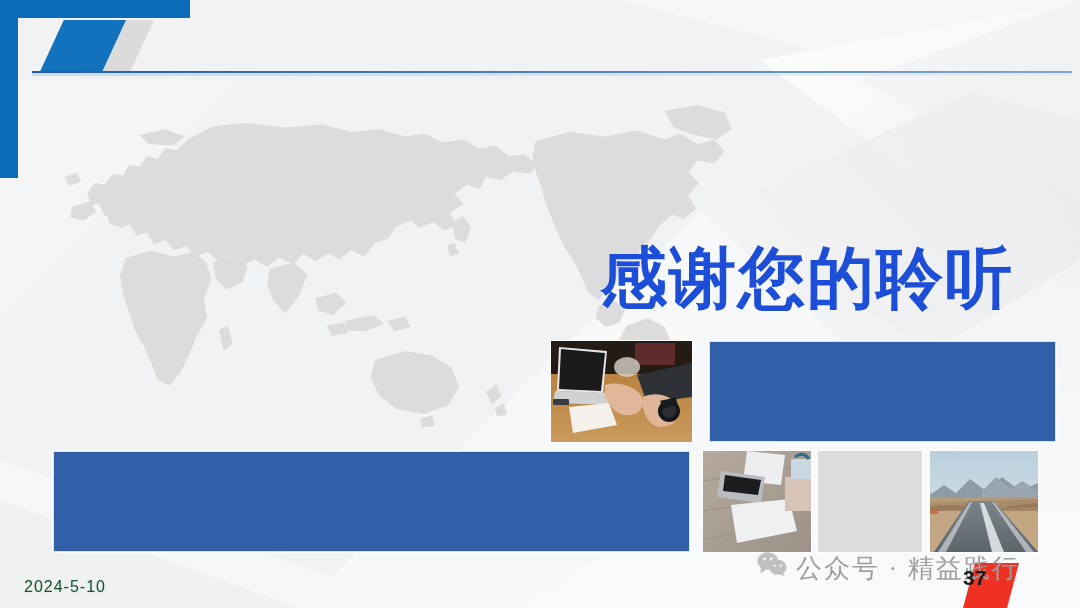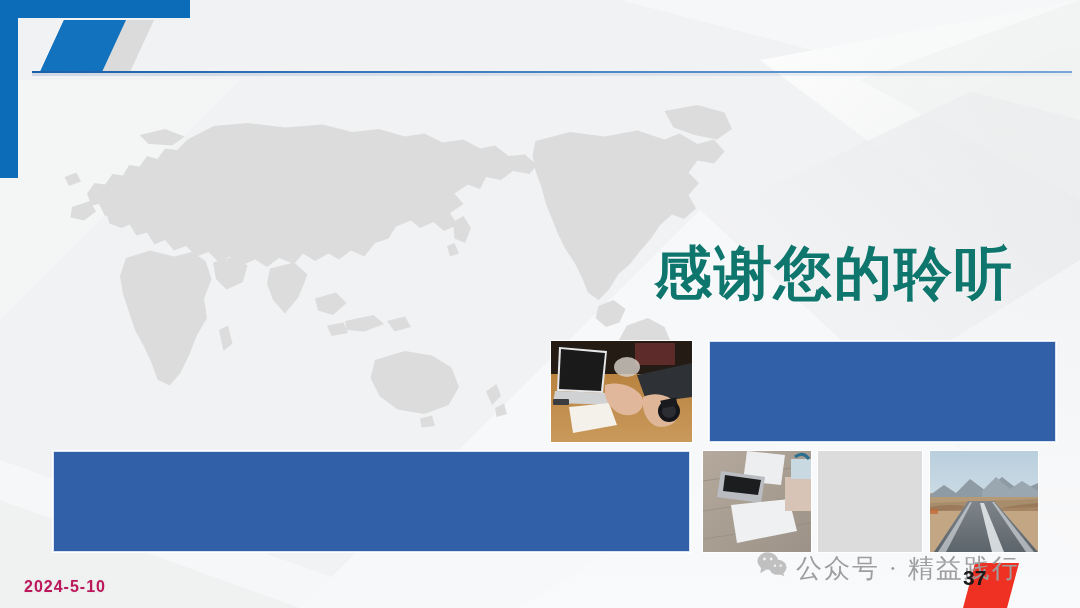--- a/index.html
+++ b/index.html
@@ -59,24 +59,24 @@
     left:32px; top:73px;
     width:1040px; height:3px;
     background:linear-gradient(to right, rgba(120,150,190,.28), rgba(160,185,215,.12));
     z-index:5;
   }
 
   
   .title {
     position:absolute;
     right:66px; top:243px;
-    font-size:58px;
+    font-size:67px;
     line-height:1.05;
     letter-spacing:2px;
-    color:#0f766e;
+    color:#1d4ed8;
     font-weight:600;
     z-index:8;
     white-space:nowrap;
     text-shadow:0 1px 1px rgba(255,255,255,.6);
   }
 
   
   .photo, .blueblock, .grayblock {
     position:absolute;
     z-index:7;
@@ -95,26 +95,25 @@
   #blue-right        { left:709px; top:341px; width:347px; height:101px; }
   #blue-left         { left:53px;  top:451px; width:637px; height:101px; }
   #photo-desk        { left:703px; top:451px; width:108px; height:101px; }
   #gray-placeholder  { left:818px; top:451px; width:104px; height:101px; }
   #photo-road        { left:930px; top:451px; width:108px; height:101px; }
 
   
   .date-label {
     position:absolute;
     left:24px; bottom:12px;
-    color:#be185d;
+    color:#14532d;
     font-size:16px;
     letter-spacing:1px;
     z-index:9;
     text-shadow:0 0 2px rgba(200,200,200,.55);
-    font-weight:bold;
   }
 
   
   .watermark {
     position:absolute;
     left:757px; top:551px;
     display:flex; align-items:flex-start; gap:9px;
     z-index:10;
     pointer-events:none;
   }

